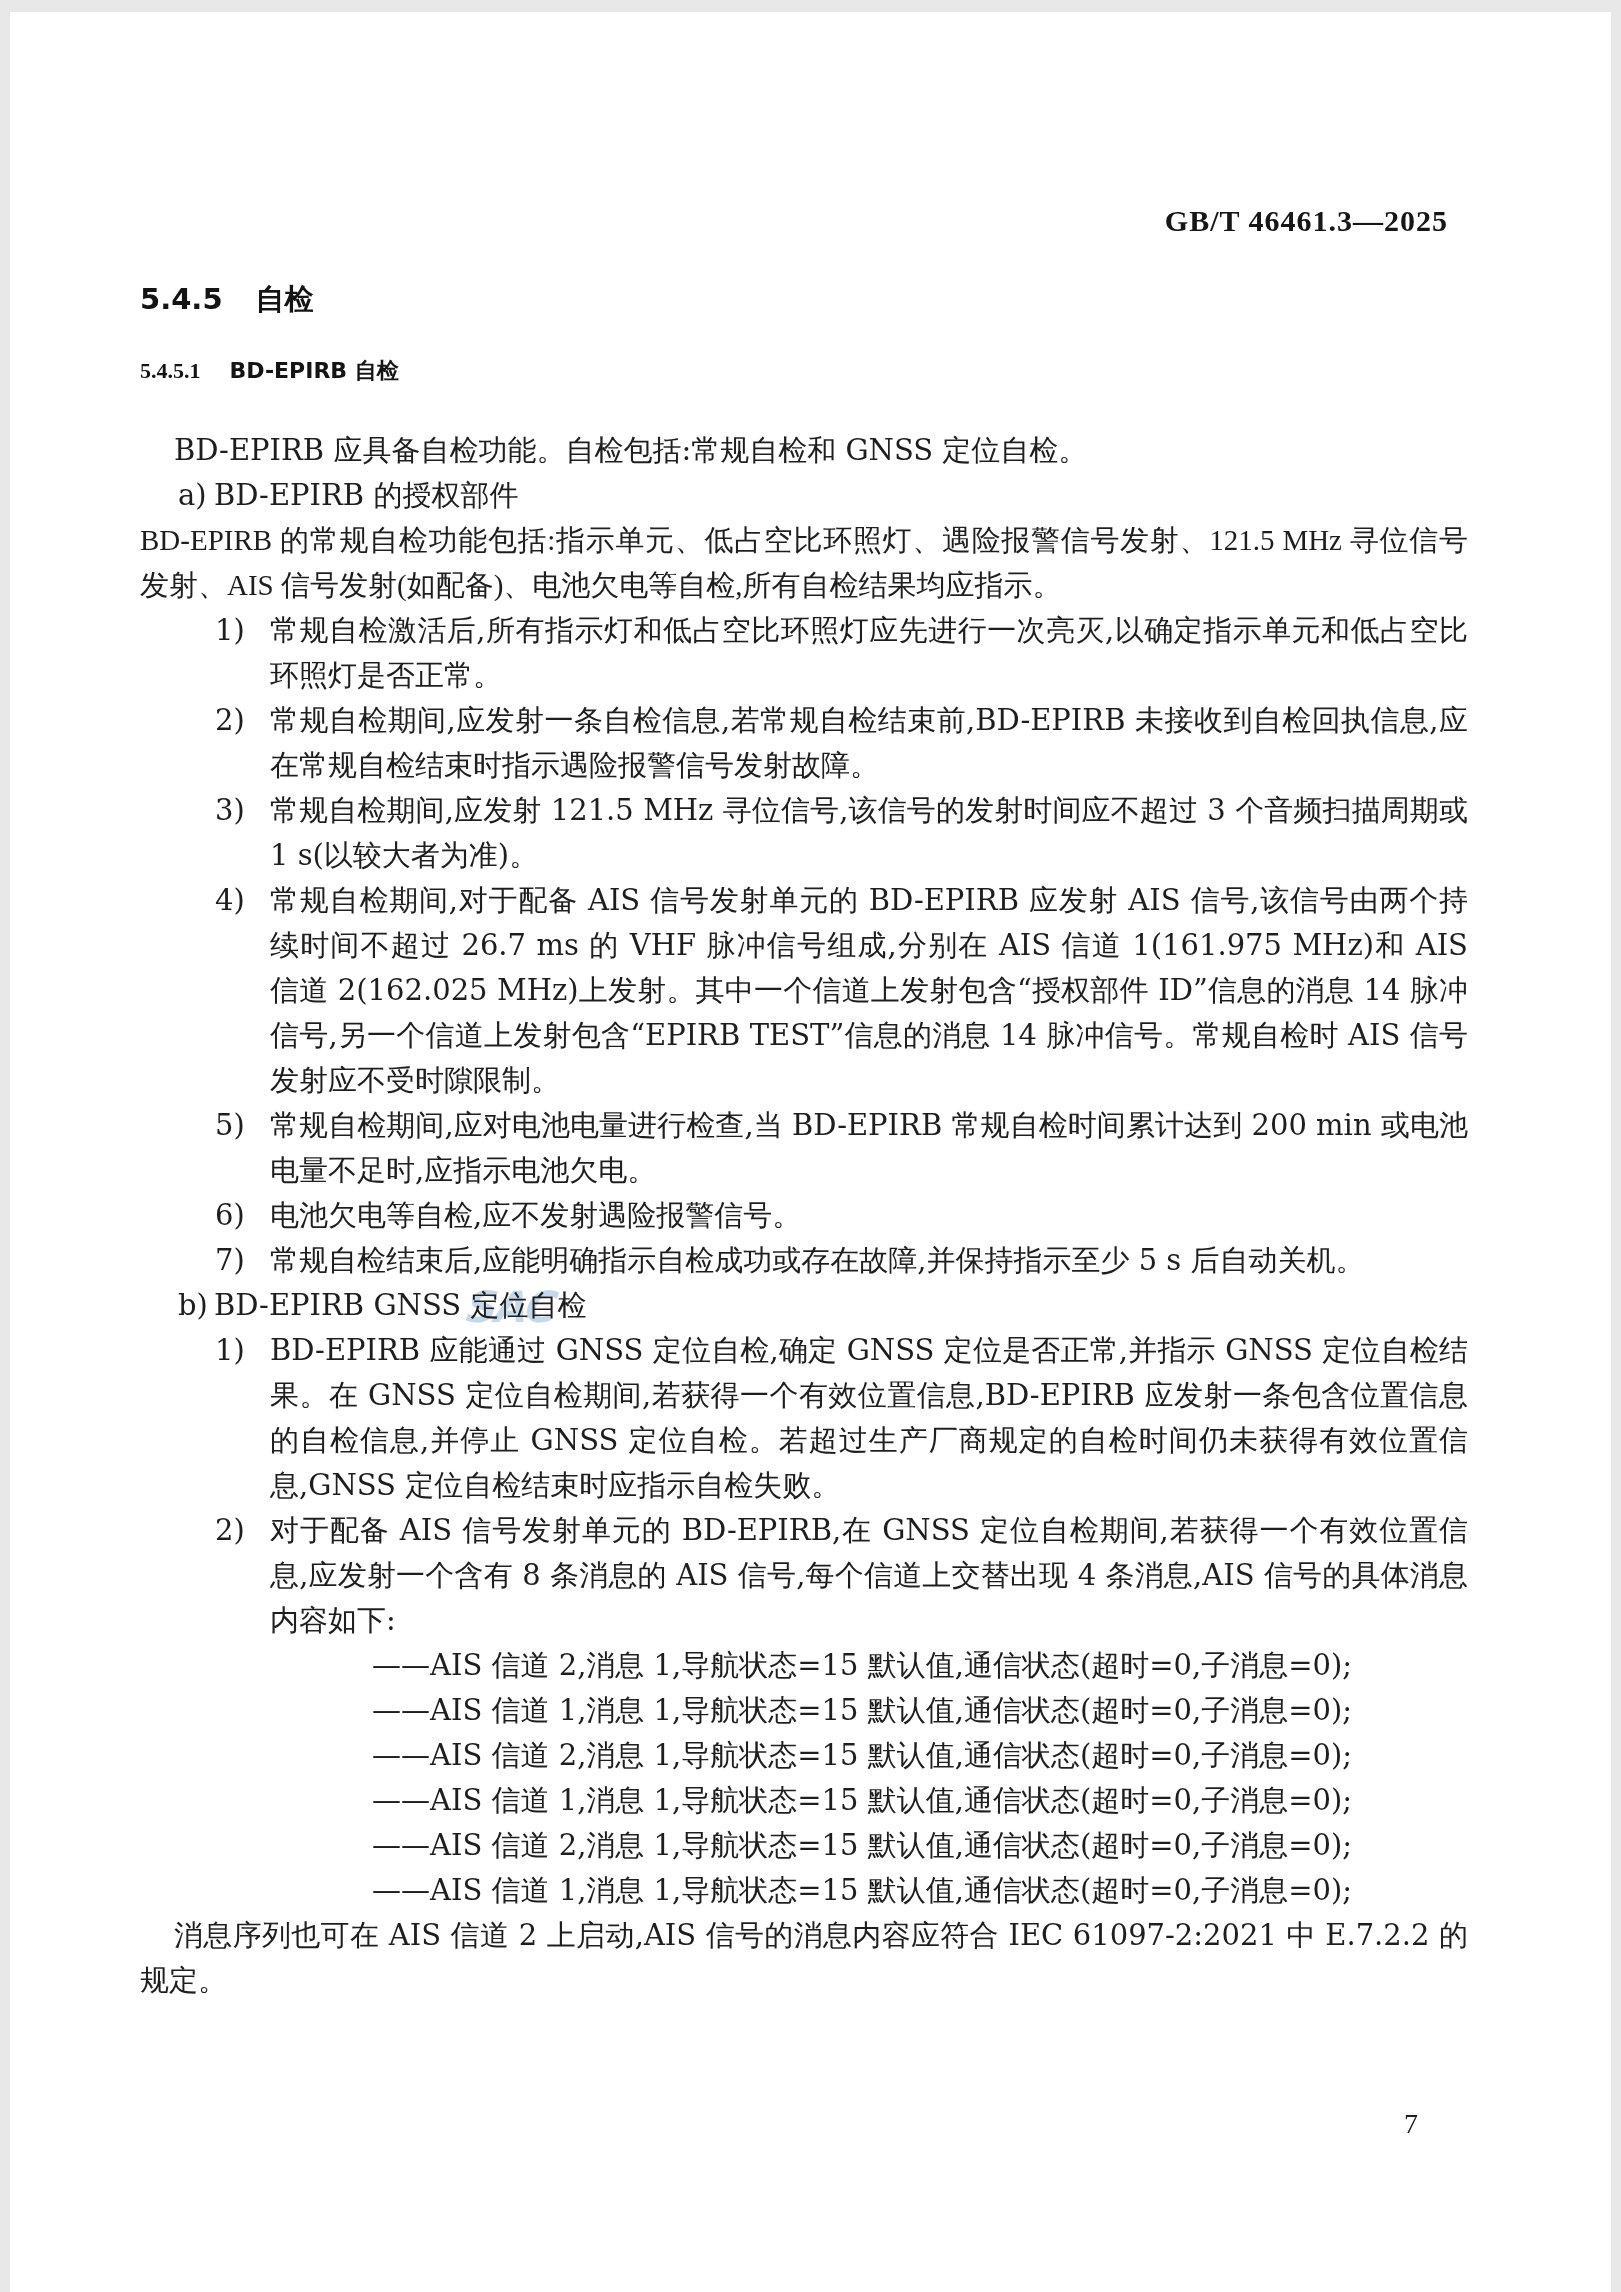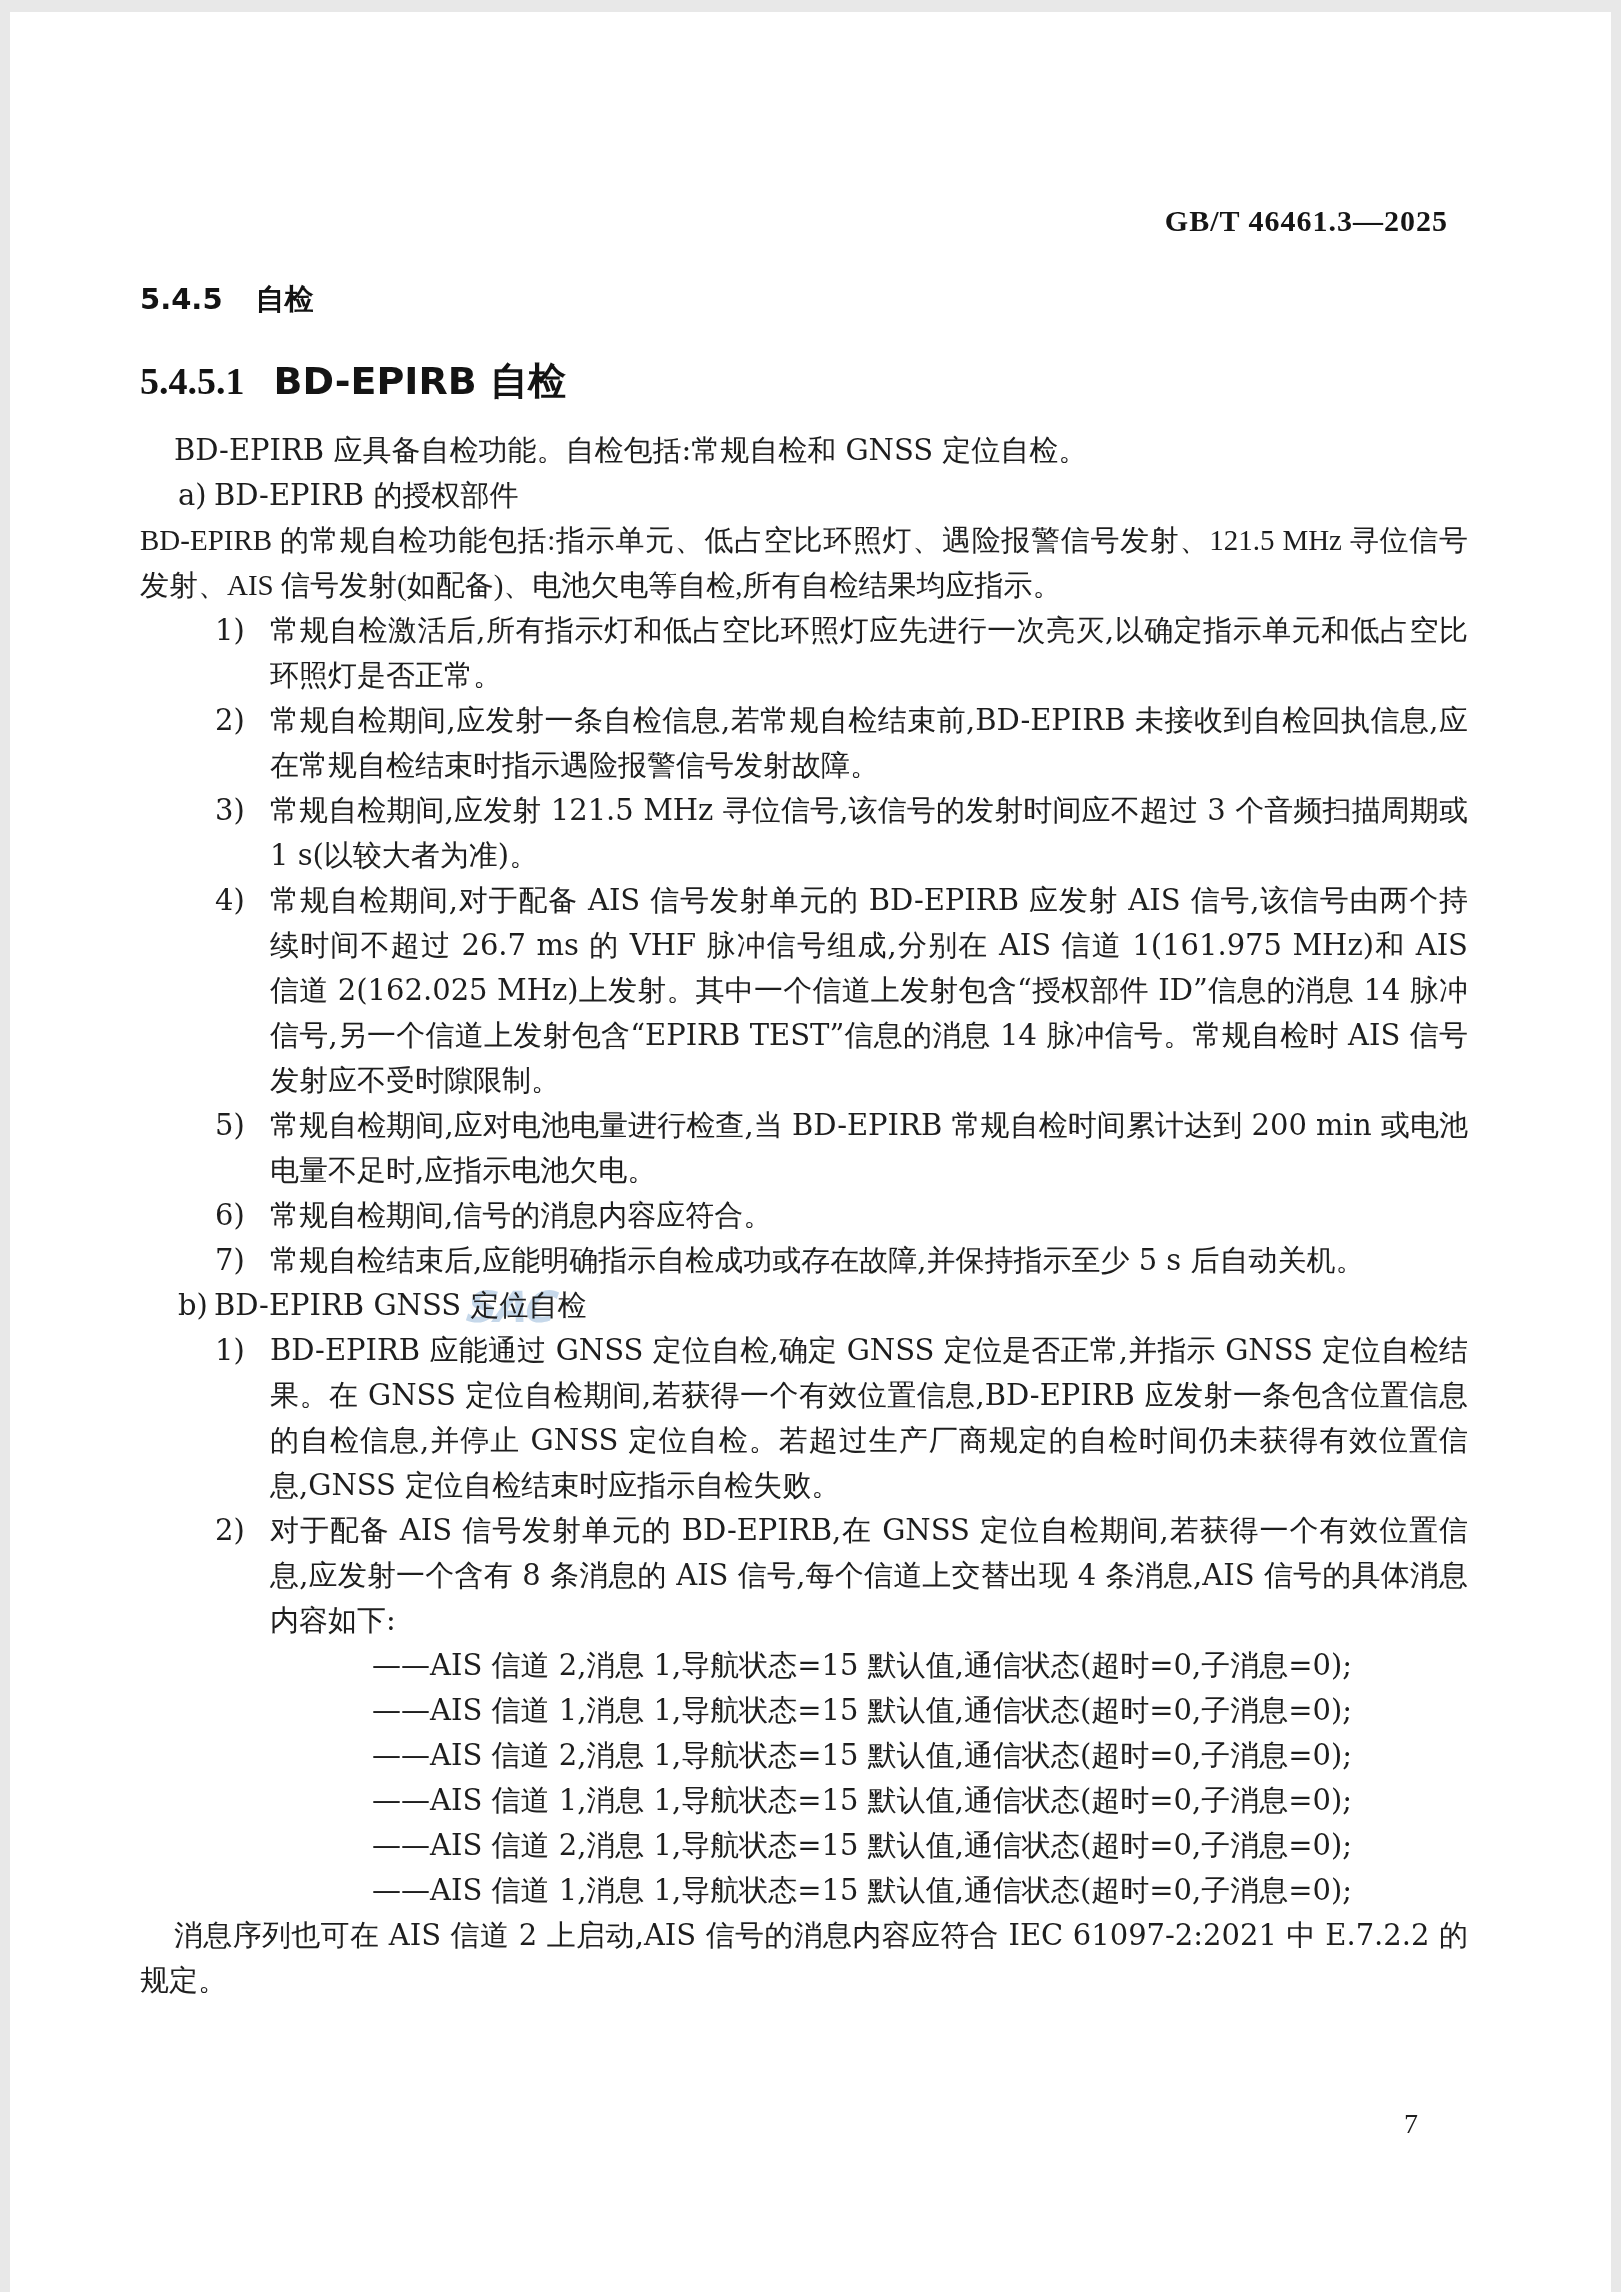--- a/index.html
+++ b/index.html
@@ -26,21 +26,21 @@
     left:130px;top:268px;
     font-family:"DejaVu Sans","Liberation Sans",sans-serif;
     font-size:29px;font-weight:bold;color:#141414;
     margin:0;
   }
   .h1 .num{margin-right:33px;}
   .h2{
     position:absolute;
     left:130px;top:344px;
     font-family:"DejaVu Sans","Liberation Sans",sans-serif;
-    font-size:38px;font-weight:bold;color:#141414;
+    font-size:22px;font-weight:bold;color:#141414;
     margin:0;
   }
   .h2 .num{margin-right:29px;font-family:"Liberation Serif","DejaVu Serif",serif;}
   .flow{
     position:absolute;
     left:130px;top:416px;
     width:1328px;
     font-size:29px;
     line-height:45px;
     text-align:justify;
@@ -112,21 +112,21 @@
     <div class="numitem">
       <span class="numlabel">4)</span>
       <span>常规自检期间,对于配备 AIS 信号发射单元的 BD-EPIRB 应发射 AIS 信号,该信号由两个持续时间不超过 26.7 ms 的 VHF 脉冲信号组成,分别在 AIS 信道 1(161.975 MHz)和 AIS 信道 2(162.025 MHz)上发射。其中一个信道上发射包含“授权部件 ID”信息的消息 14 脉冲信号,另一个信道上发射包含“EPIRB TEST”信息的消息 14 脉冲信号。常规自检时 AIS 信号发射应不受时隙限制。</span>
     </div>
     <div class="numitem">
       <span class="numlabel">5)</span>
       <span>常规自检期间,应对电池电量进行检查,当 BD-EPIRB 常规自检时间累计达到 200 min 或电池电量不足时,应指示电池欠电。</span>
     </div>
     <div class="numitem">
       <span class="numlabel">6)</span>
-      <span>常规自检期间,信号的消息内容应符合。</span>
+      <span>电池欠电等自检,应不发射遇险报警信号。</span>
     </div>
     <div class="numitem">
       <span class="numlabel">7)</span>
       <span>常规自检结束后,应能明确指示自检成功或存在故障,并保持指示至少 5 s 后自动关机。</span>
     </div>
 
     <div class="abitem">
       <span class="ablabel">b)</span>
       <span>BD-EPIRB GNSS 定位自检</span>
     </div>

